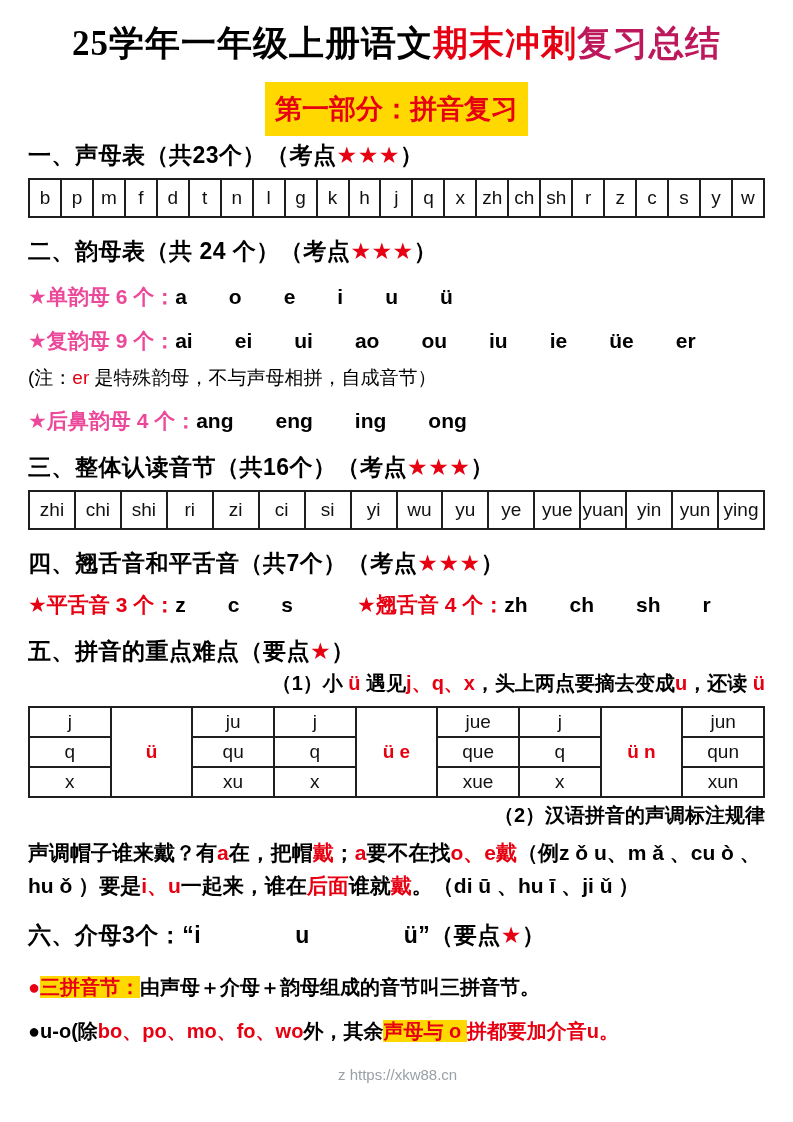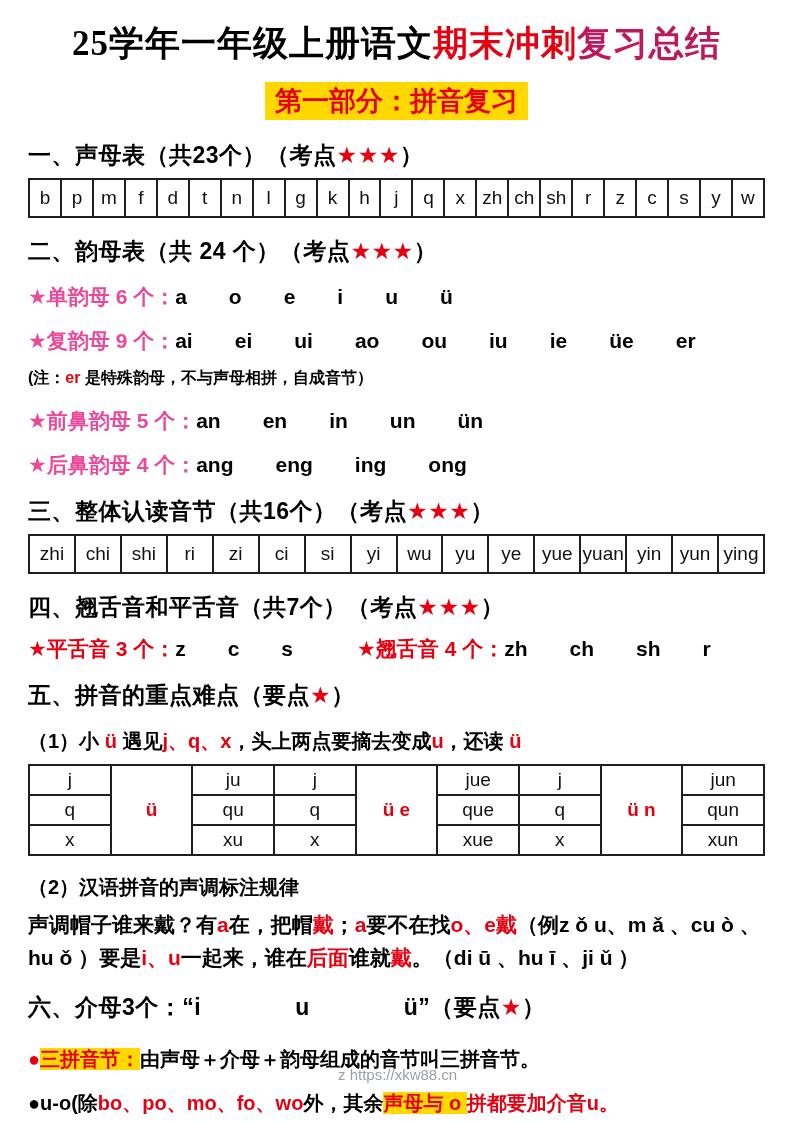--- a/index.html
+++ b/index.html
@@ -9,40 +9,40 @@
 
   .red   { color:#e60012; }
   .hl    { background:#ffd800; }
 
   .title { font-family:"Liberation Serif","DejaVu Serif",serif; font-weight:700; font-size:35px;
            line-height:44px; text-align:center; white-space:nowrap; letter-spacing:1px; }
   .t-dred { color:#be185d; }
 
   .part { text-align:center; margin-top:16px; height:40px; }
   .part-badge { display:inline-block; background:#ffd800; color:#e60012; font-weight:700;
-                font-size:27px; line-height:38px; padding:0 10px; }
+                font-size:27px; line-height:38px; padding:8px 10px; }
 
   .h { font-size:23px; font-weight:700; line-height:30px; margin-top:18px; letter-spacing:0.5px; }
   .h .star, .star { color:#e60012; }
 
   table.tbl { width:100%; border-collapse:collapse; table-layout:fixed; margin-top:8px; }
   table.tbl td { border:2px solid #1f1f1f; text-align:center; font-size:19px; height:38px;
                  padding:0; color:#111; font-weight:500; overflow:hidden; }
   table.jqx { margin-top:10px; }
   table.jqx td { height:30px; font-size:19px; }
   table.jqx td.red { color:#e60012; font-weight:700; }
 
   .fline { margin-top:18px; font-size:21px; font-weight:700; line-height:26px; }
   .fline .lbl { color:#ec4899; }
-  .note  { margin-top:12px; font-size:16px; font-weight:700; line-height:24px; }
+  .note  { margin-top:12px; font-size:19px; font-weight:400; line-height:24px; }
 
   .pq { display:flex; margin-top:14px; font-size:21px; font-weight:700; line-height:26px;align-items:flex-end; }
   .pq .g2 { margin-left:64px; }
 
-  .pline { margin-top:18px; font-size:20px; font-weight:700; line-height:26px; }
+  .pline { margin-top:4px; font-size:20px; font-weight:700; line-height:26px;text-align:right; }
   .para  { margin-top:8px;  font-size:21px; font-weight:700; line-height:33px; }
 
   .bullet { margin-top:18px; font-size:20px; font-weight:700; line-height:26px; }
   .bullet.first { margin-top:24px; }
 
   .footer { position:absolute; left:0; right:0; top:1090px; text-align:center; font-size:20px;
             font-weight:400; }
   .footer .red { font-weight:700; }
   .watermark { position:absolute; left:338px; top:1066px; color:#9aa0a6; font-size:15px;
                font-weight:400; white-space:nowrap; }
@@ -98,23 +98,20 @@
   </div>
 
   <div class="fline">
     <span class="lbl">★单韵母 6 个：</span><span>a　　o　　e　　i　　u　　ü</span>
   </div>
   <div class="fline">
     <span class="lbl">★复韵母 9 个：</span><span>ai　　ei　　ui　　ao　　ou　　iu　　ie　　üe　　er</span>
   </div>
   <div class="note">
     <span>(注：</span><span class="red">er </span><span>是特殊韵母，不与声母相拼，自成音节）</span>
-  </div>
-  <div class="fline">
-    <span class="lbl">★前鼻韵母 5 个：</span><span>an　　en　　in　　un　　ün</span>
   </div>
   <div class="fline">
     <span class="lbl">★后鼻韵母 4 个：</span><span>ang　　eng　　ing　　ong</span>
   </div>
 
   <div class="h">
     <span>三、整体认读音节（共16个）（考点</span><span class="star">★★★</span><span>）</span>
   </div>
   <table class="tbl">
     <tbody>

